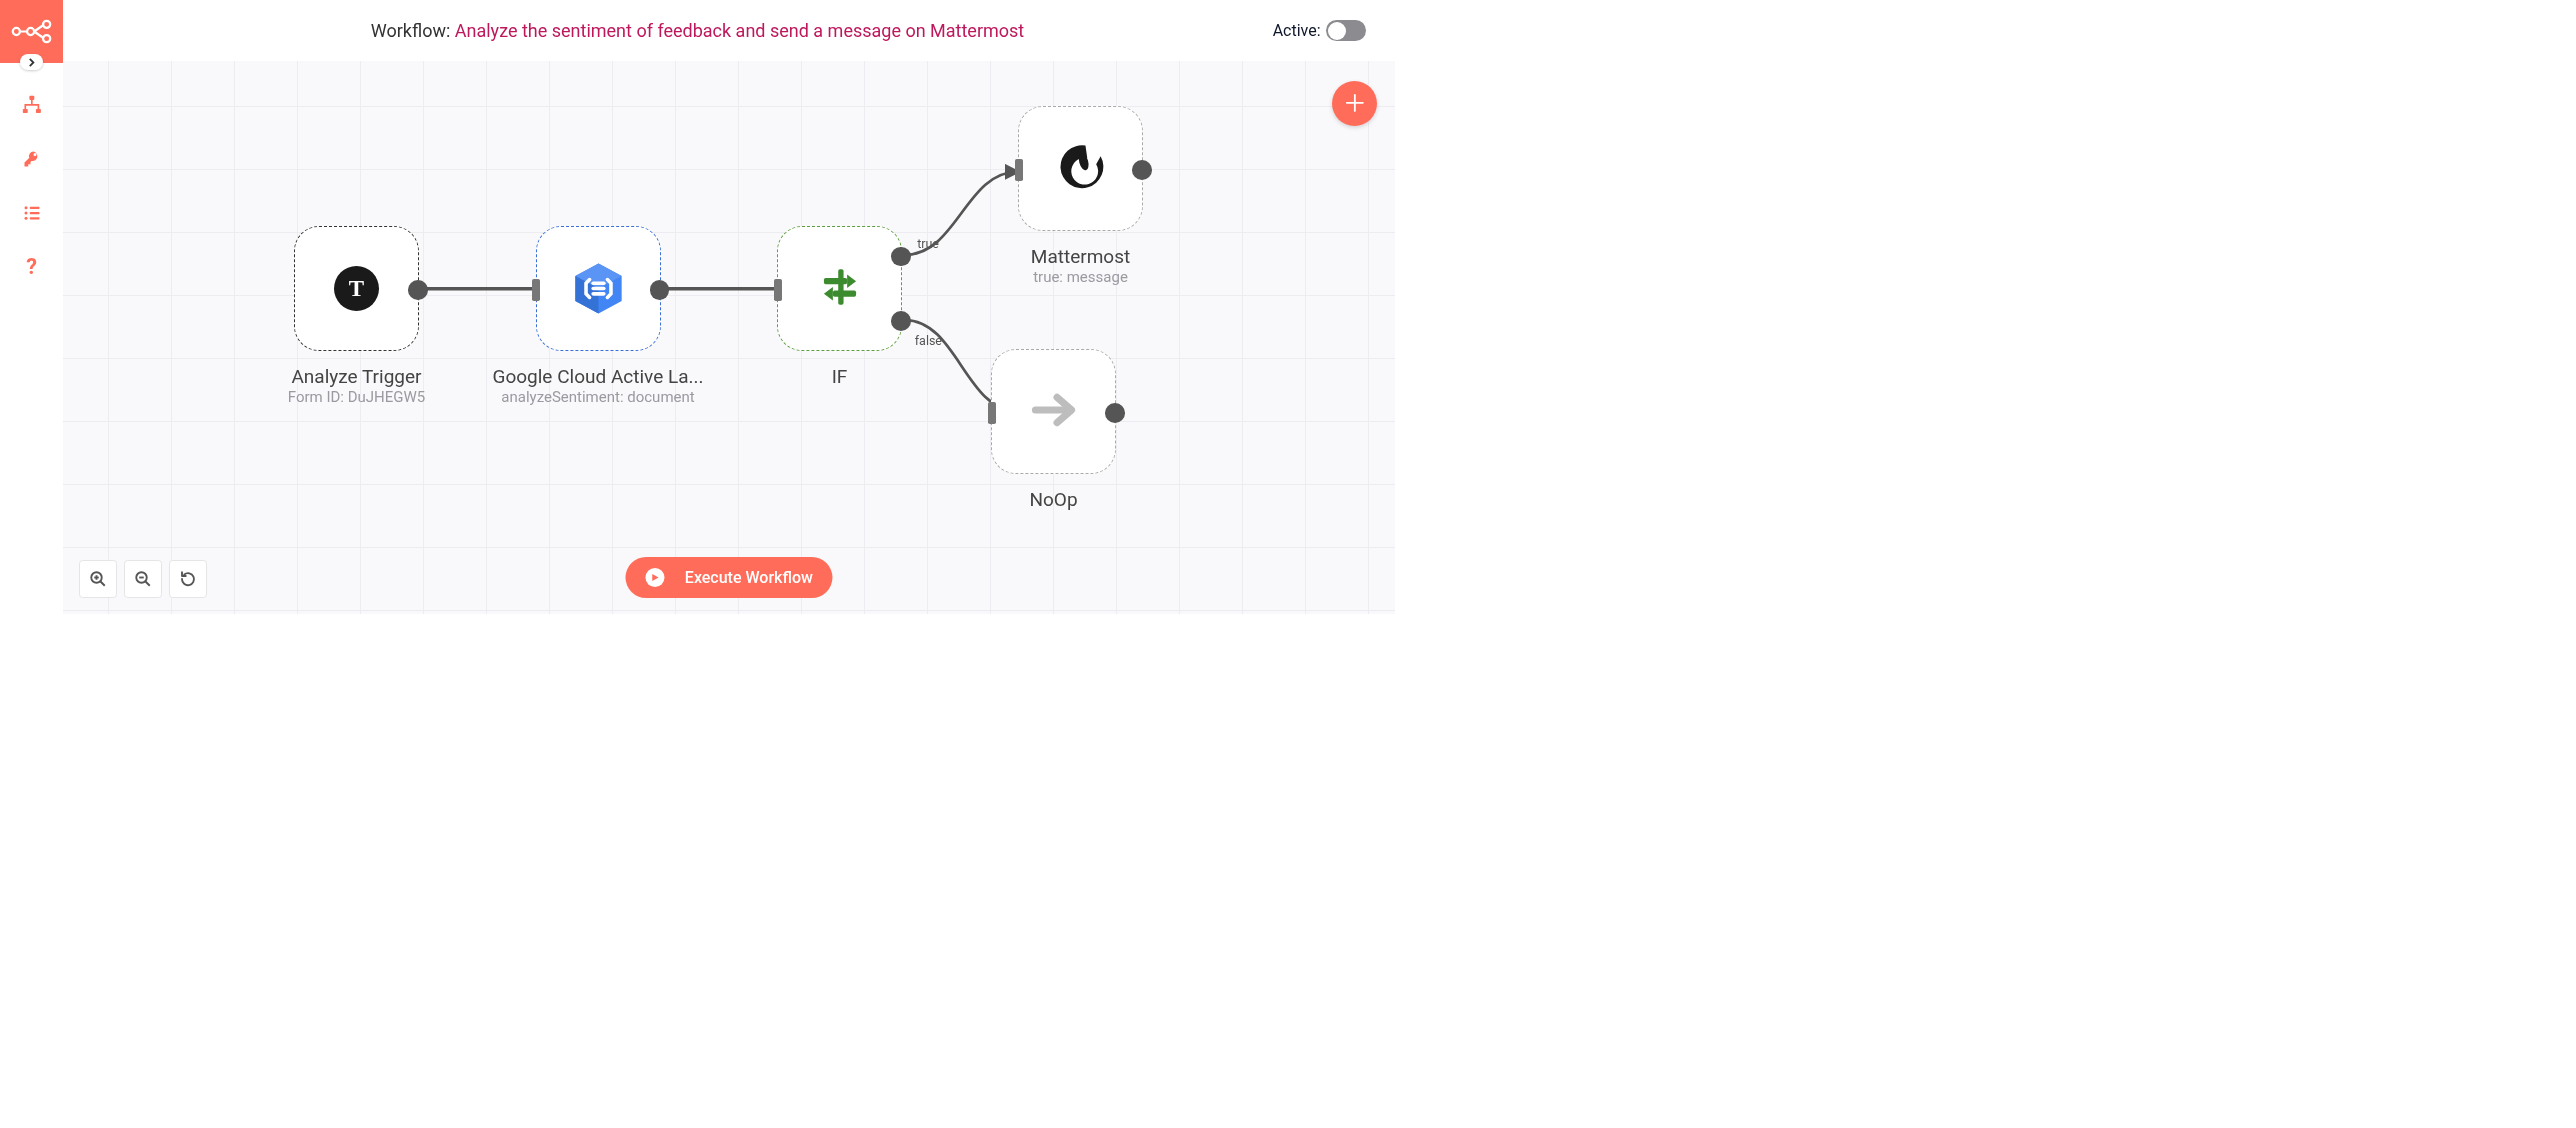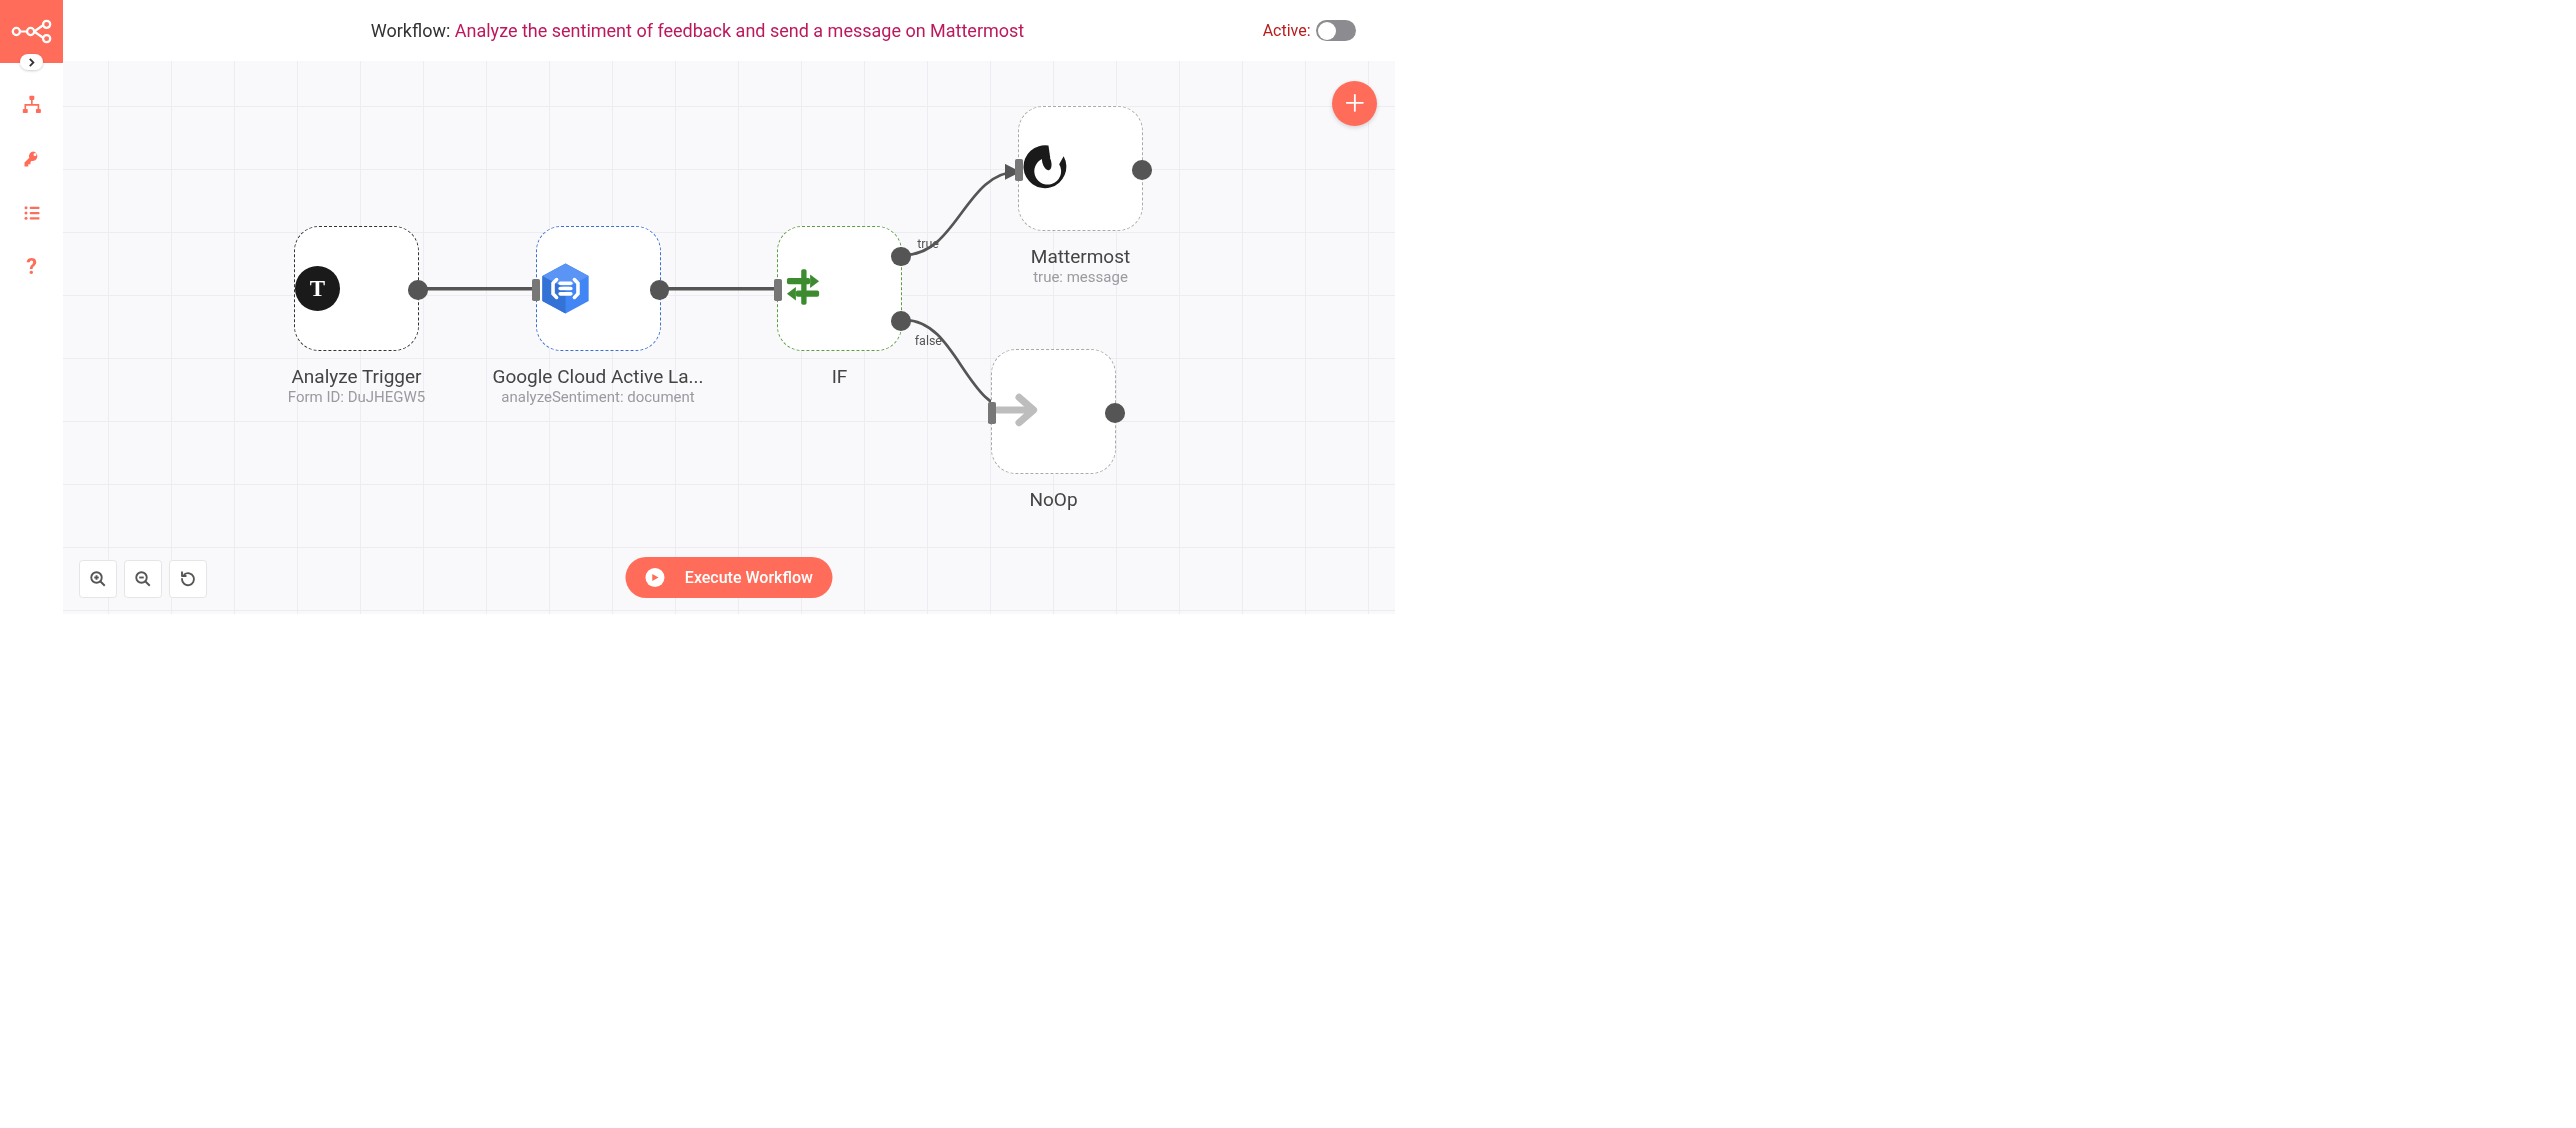--- a/index.html
+++ b/index.html
@@ -25,25 +25,25 @@
   .header-center {
     position: absolute;
     left: 50%;
     transform: translateX(-50%);
     font-size: 18px;
     color: #333;
   }
   .workflow-name { color: #be185d; }
   .header-right {
     position: absolute;
-    right: 39px;
+    right: 29px;
     display: flex;
     align-items: center;
     font-size: 16px;
-    color: #b91c1c;
+    color: #0f172a;
     gap: 5.4px;
   }
   .toggle {
     width: 40px; height: 21.5px;
     border-radius: 10.7px;
     background: #8b8b90;
     position: relative;
   }
   .toggle-knob {
     position: absolute;
@@ -118,20 +118,21 @@
     position: absolute;
     width: 125px;
     text-align: center;
   }
   .node-box {
     width: 125px; height: 125px;
     border-radius: 25px;
     background: #fff;
     display: flex;
     align-items: center;
+    justify-content: center;
     position: relative;
   }
   .dashed-black { border: 1.8px dashed #333; }
   .dashed-blue { border: 1.8px dashed #3a6fd8; }
   .dashed-green { border: 1.8px dashed #5c9e3f; }
   .dashed-gray { border: 1.8px dashed #aaa; }
 
   .port {
     position: absolute;
     width: 19.7px; height: 19.7px;

